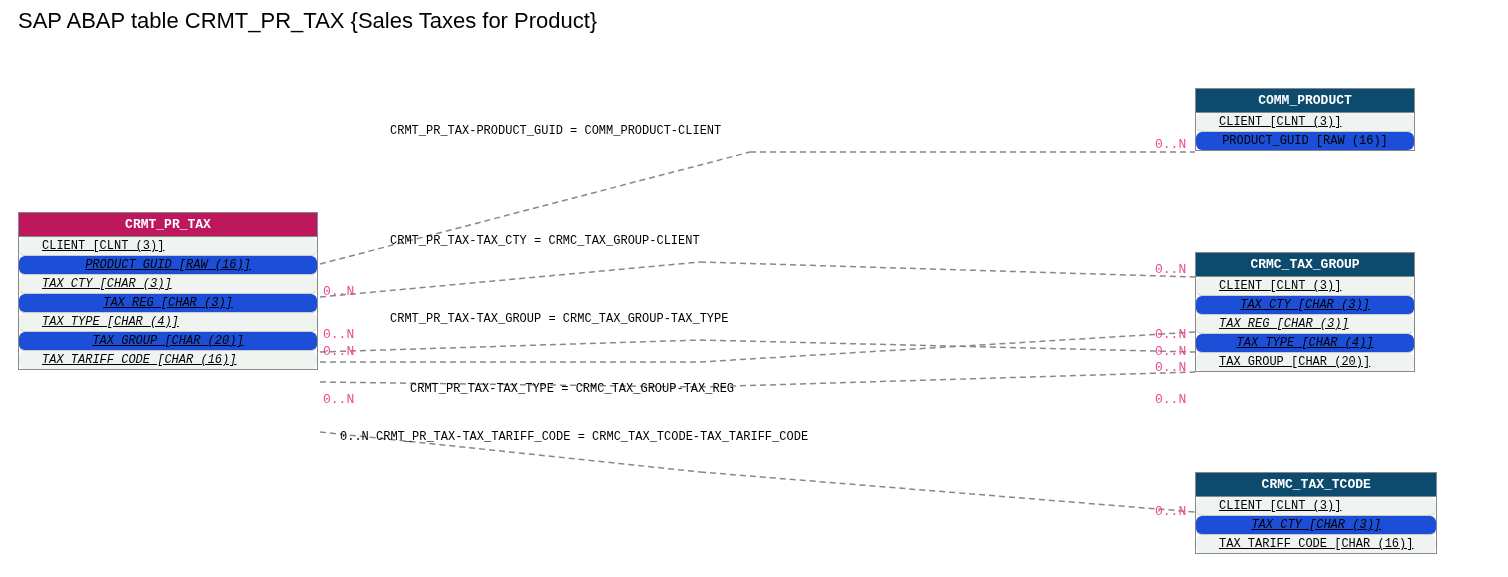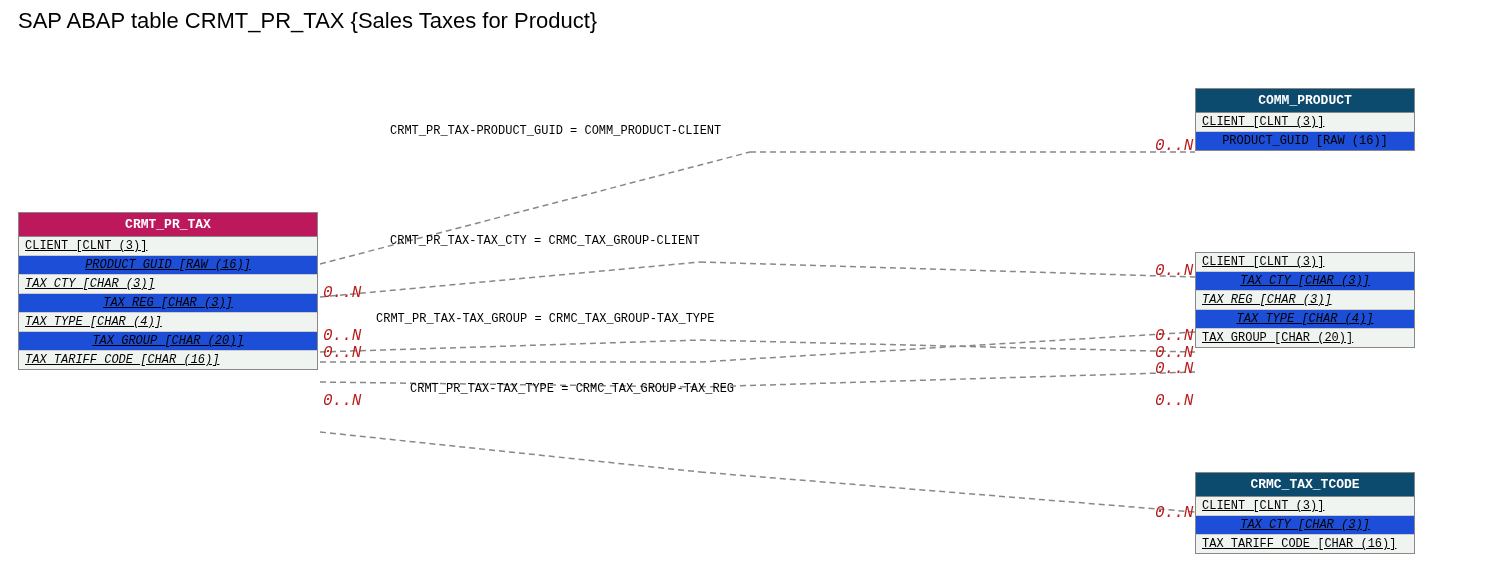--- a/index.html
+++ b/index.html
@@ -37,25 +37,26 @@
       font-weight: bold;
       text-align: center;
       padding: 4px 8px;
       font-size: 13px;
       border-bottom: 1px solid #888;
     }
     .db-table .table-header.red {
       background: #be185d;
     }
     .db-table .table-row {
-      padding: 2px 6px;
+      padding: 2px 23px;
       border-bottom: 1px solid #ccc;
       background: #f0f4f0;
       white-space: nowrap;
       font-size: 12px;
+      border-radius: 6px;
     }
     .db-table .table-row:last-child {
       border-bottom: none;
     }
     .db-table .table-row.light {
       background: #1d4ed8;
       text-align: center;
     }
     .underline { text-decoration: underline; }
     .italic-underline { font-style: italic; text-decoration: underline; }
@@ -63,24 +64,23 @@
     
     .rel-label {
       position: absolute;
       font-size: 12px;
       font-family: 'Courier New', Courier, monospace;
       white-space: nowrap;
       color: #000;
     }
     .cardinality {
       position: absolute;
-      font-size: 16px;
+      font-size: 13px;
       font-family: 'Courier New', Courier, monospace;
-      color: #b91c1c;
-      font-style: italic;
+      color: #ec4899;
     }
 
     svg.connections {
       position: absolute;
       top: 0; left: 0;
       width: 1508px;
       height: 530px;
       pointer-events: none;
     }
   </style>
@@ -123,20 +123,21 @@
     <div class="table-row"><span class="italic-underline">TAX_TARIFF_CODE [CHAR (16)]</span></div>
   </div>
 
   <div class="db-table" style="left:1195px; top:46px; min-width:220px;">
     <div class="table-header">COMM_PRODUCT</div>
     <div class="table-row"><span class="underline">CLIENT [CLNT (3)]</span></div>
     <div class="table-row light">PRODUCT_GUID [RAW (16)]</div>
   </div>
 
   <div class="db-table" style="left:1195px; top:210px; min-width:220px;">
+    <div class="table-header">CRMC_TAX_GROUP</div>
     <div class="table-row"><span class="underline">CLIENT [CLNT (3)]</span></div>
     <div class="table-row light"><span class="italic-underline">TAX_CTY [CHAR (3)]</span></div>
     <div class="table-row"><span class="italic-underline">TAX_REG [CHAR (3)]</span></div>
     <div class="table-row light"><span class="italic-underline">TAX_TYPE [CHAR (4)]</span></div>
     <div class="table-row"><span class="underline">TAX_GROUP [CHAR (20)]</span></div>
   </div>
 
   <div class="db-table" style="left:1195px; top:430px; min-width:220px;">
     <div class="table-header">CRMC_TAX_TCODE</div>
     <div class="table-row"><span class="underline">CLIENT [CLNT (3)]</span></div>
@@ -144,27 +145,28 @@
     <div class="table-row"><span class="underline">TAX_TARIFF_CODE [CHAR (16)]</span></div>
   </div>
 
   <div class="rel-label" style="left:390px; top:82px;">CRMT_PR_TAX-PRODUCT_GUID = COMM_PRODUCT-CLIENT</div>
   <div class="cardinality" style="left:1155px; top:95px;">0..N</div>
 
   <div class="rel-label" style="left:390px; top:192px;">CRMT_PR_TAX-TAX_CTY = CRMC_TAX_GROUP-CLIENT</div>
   <div class="cardinality" style="left:323px; top:242px;">0..N</div>
   <div class="cardinality" style="left:1155px; top:220px;">0..N</div>
 
-  <div class="rel-label" style="left:376px; top:270px;">CRMT_PR_TAX-TAX_GROUP = CRMC_TAX_GROUP-TAX_TYPE</div>
+  <div class="rel-label" style="left:390px; top:270px;">CRMT_PR_TAX-TAX_GROUP = CRMC_TAX_GROUP-TAX_TYPE</div>
   <div class="cardinality" style="left:323px; top:285px;">0..N</div>
   <div class="cardinality" style="left:323px; top:302px;">0..N</div>
   <div class="cardinality" style="left:1155px; top:285px;">0..N</div>
   <div class="cardinality" style="left:1155px; top:302px;">0..N</div>
 
   <div class="cardinality" style="left:1155px; top:318px;">0..N</div>
 
   <div class="rel-label" style="left:410px; top:340px;">CRMT_PR_TAX-TAX_TYPE = CRMC_TAX_GROUP-TAX_REG</div>
   <div class="cardinality" style="left:323px; top:350px;">0..N</div>
   <div class="cardinality" style="left:1155px; top:350px;">0..N</div>
 
+  <div class="rel-label" style="left:340px; top:388px;">0..N  CRMT_PR_TAX-TAX_TARIFF_CODE = CRMC_TAX_TCODE-TAX_TARIFF_CODE</div>
   <div class="cardinality" style="left:1155px; top:462px;">0..N</div>
 
 </div>
 
 </body></html>

